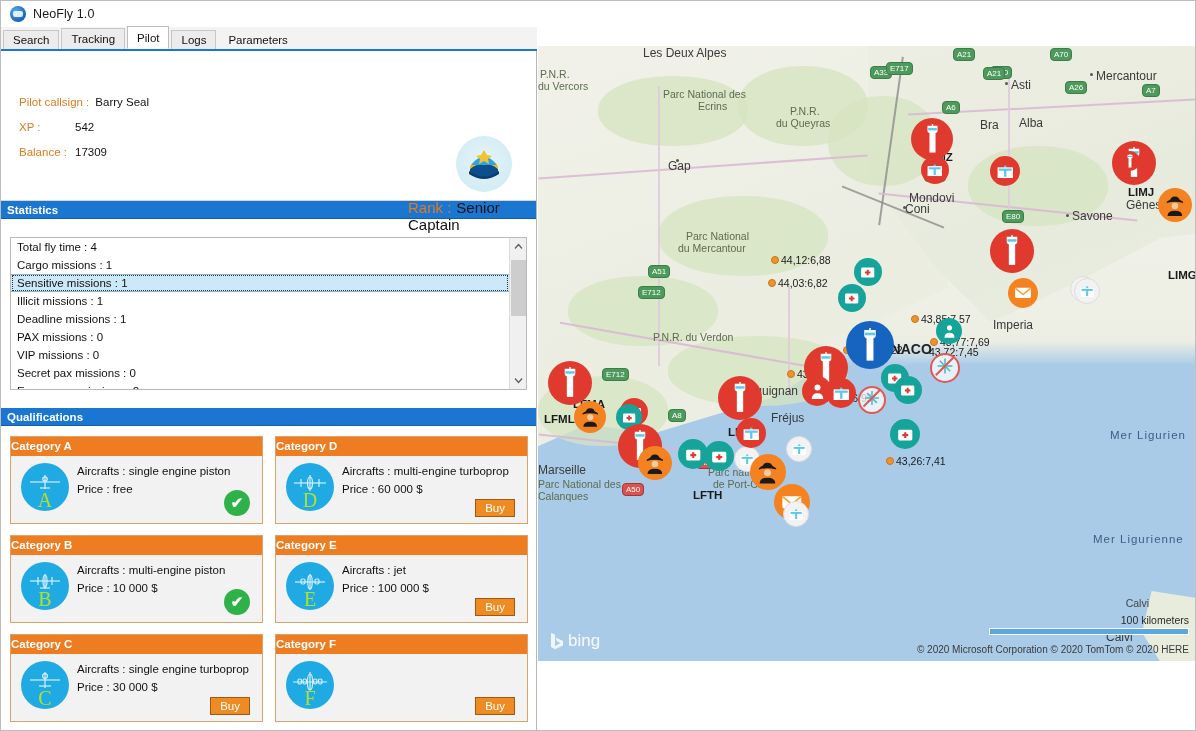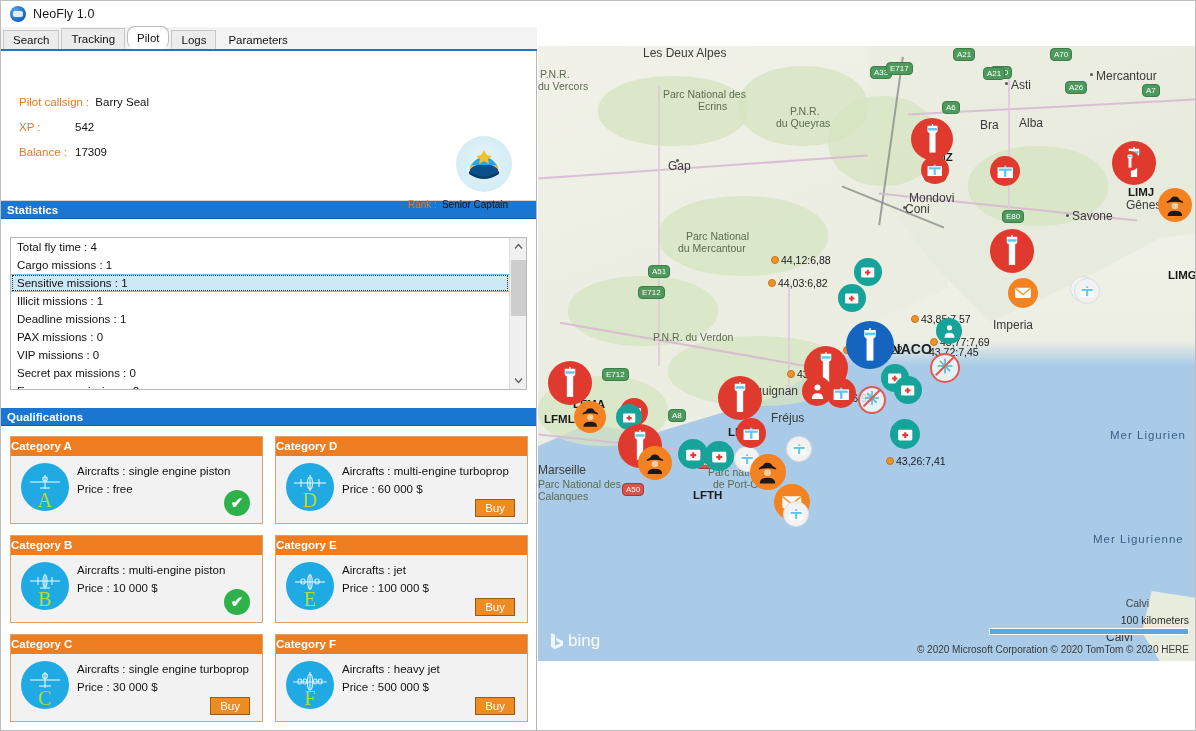--- a/index.html
+++ b/index.html
@@ -60,21 +60,20 @@
     background: #ececec;
     font-size: 11.5px; color: #111;
     display: flex; align-items: center;
     position: relative; top: 0px;
   }
   .tab.h1 { height: 21px; }
   .tab.active {
     background: #ffffff; height: 23px;
     border-color: #bdbdbd; border-bottom: 1px solid #ffffff;
     z-index: 3;
-    border-radius: 8px;
   }
   .tab.plain {
     border: none; background: transparent; height: 19px;
     padding-left: 10px;
   }
 
   
   #leftpane {
     position: absolute; left: 0; top: 50px; width: 536px; height: 681px;
     background: #ffffff;
@@ -104,21 +103,21 @@
   #kv-xp .v { position: absolute; left: 56px; top: 0; }
   #kv-balance { left: 18px; top: 95px; }
   #kv-balance .v { position: absolute; left: 56px; top: 0; }
 
   #rank-badge {
     position: absolute; left: 455px; top: 85px;
     width: 56px; height: 56px; border-radius: 50%;
     background: radial-gradient(circle at 50% 45%, #e6f4f8 0%, #d7eef5 55%, #cfe9f2 100%);
   }
   #rank-line {
-    position: absolute; left: 407px; top: 148px; font-size: 10px;
+    position: absolute; left: 407px; top: 148px; font-size: 15px;
   }
   #rank-line .k { color: #e07b1f; }
   #rank-line .v { color: #111; margin-left: 5px; }
 
   
   #stats-head { margin-top: 0; }
   #stats-gap { height: 18px; background: #ffffff; }
   #stats-box {
     margin: 0 9px; height: 153px;
     border: 1px solid #b9b9b9; background: #ffffff;
@@ -543,24 +542,20 @@
                   <line x1="1" y1="12" x2="35" y2="12"></line>
                   <line x1="18" y1="2" x2="18" y2="20"></line>
                   <ellipse cx="18" cy="12" rx="2.6" ry="8"></ellipse>
                   <rect x="6" y="9" width="3.5" height="5" rx="1.5"></rect>
                   <rect x="11" y="9" width="3.5" height="5" rx="1.5"></rect>
                   <rect x="21.5" y="9" width="3.5" height="5" rx="1.5"></rect>
                   <rect x="26.5" y="9" width="3.5" height="5" rx="1.5"></rect>
                 </g>
               </svg>
             <span class="letter">F</span>
-          </div>
-          <div class="qtext">
-            <div class="line">Aircrafts  : heavy jet</div>
-            <div class="line">Price :  500 000 $</div>
           </div>
           <button class="buybtn">Buy</button>
         </div>
       </div>
 
     </div>
   </div>
 
   <div id="rightfill"></div>
   <div id="bottomfill"></div>

